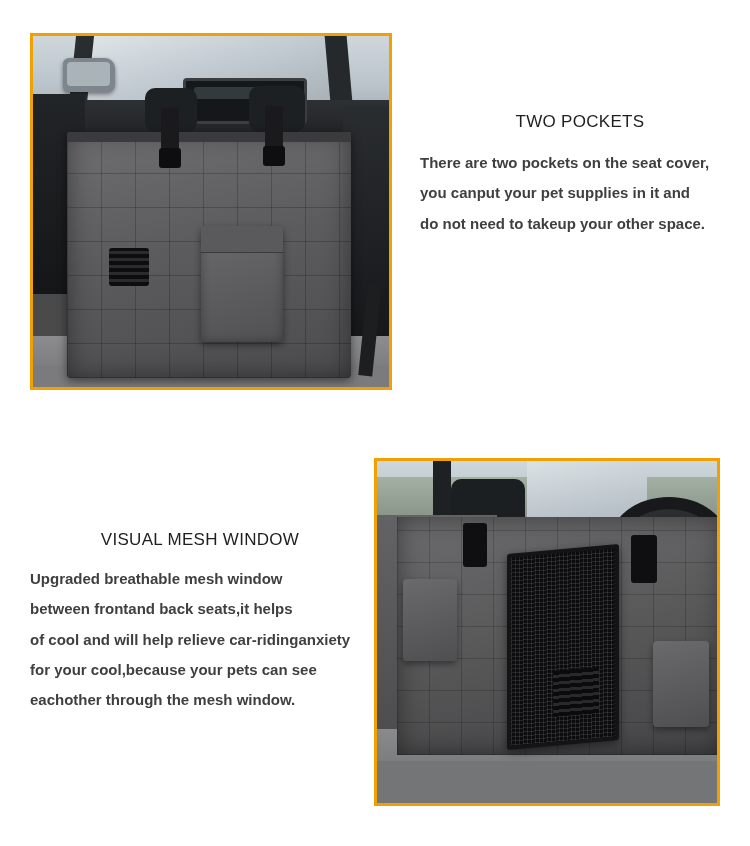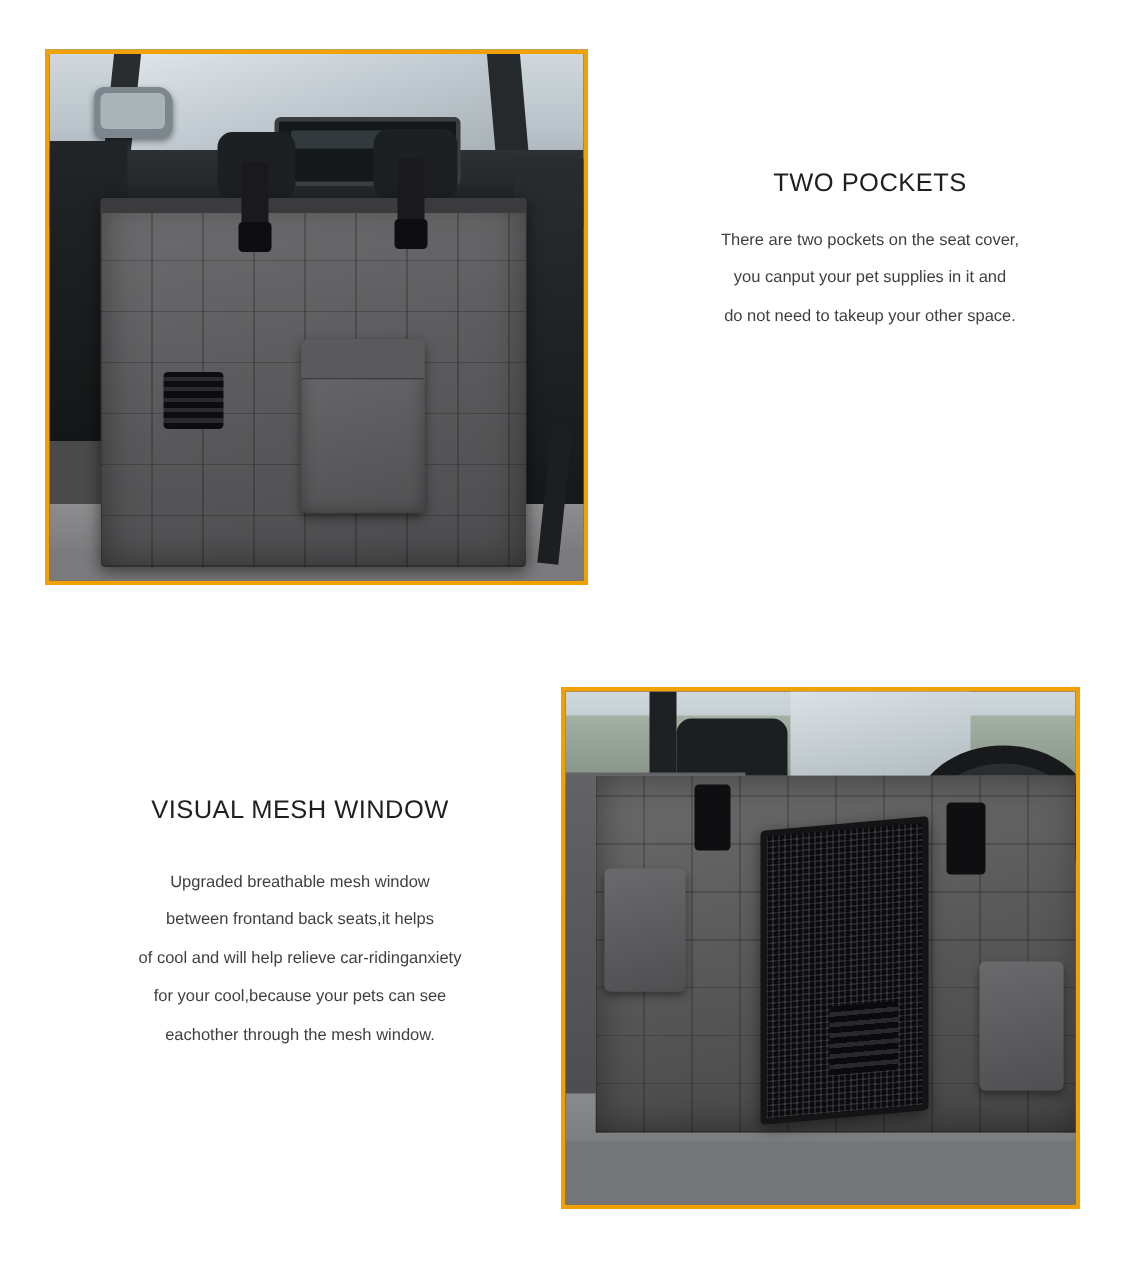--- a/index.html
+++ b/index.html
@@ -230,32 +230,31 @@
   
   .heading {
     font-size: 17px;
     color: #1f1f1f;
     letter-spacing: .3px;
     font-weight: 400;
     text-align: center;
   }
   .body-text p {
     margin: 0 0 12px 0;
-    font-size: 11px;
+    font-size: 15px;
     color: #3f3f3f;
     line-height: 1.22;
-    font-weight: 400;
-    text-align: center;
+    font-weight: 700;
   }
 
   #pockets-text { position: absolute; left: 420px; top: 112px; width: 320px; }
   #pockets-text .heading { margin-bottom: 22px; }
 
   #mesh-text { position: absolute; left: 30px; top: 530px; width: 340px; }
-  #mesh-text .heading { margin-bottom: 32px; }
+  #mesh-text .heading { margin-bottom: 20px; }
 </style>
 </head>
 <body>
 
 <div class="photo-frame p1">
   <div class="photo-inner">
     <div class="sky"></div>
     <div class="windshield"></div>
     <div class="wsframe-l"></div>
     <div class="wsframe-r"></div>

